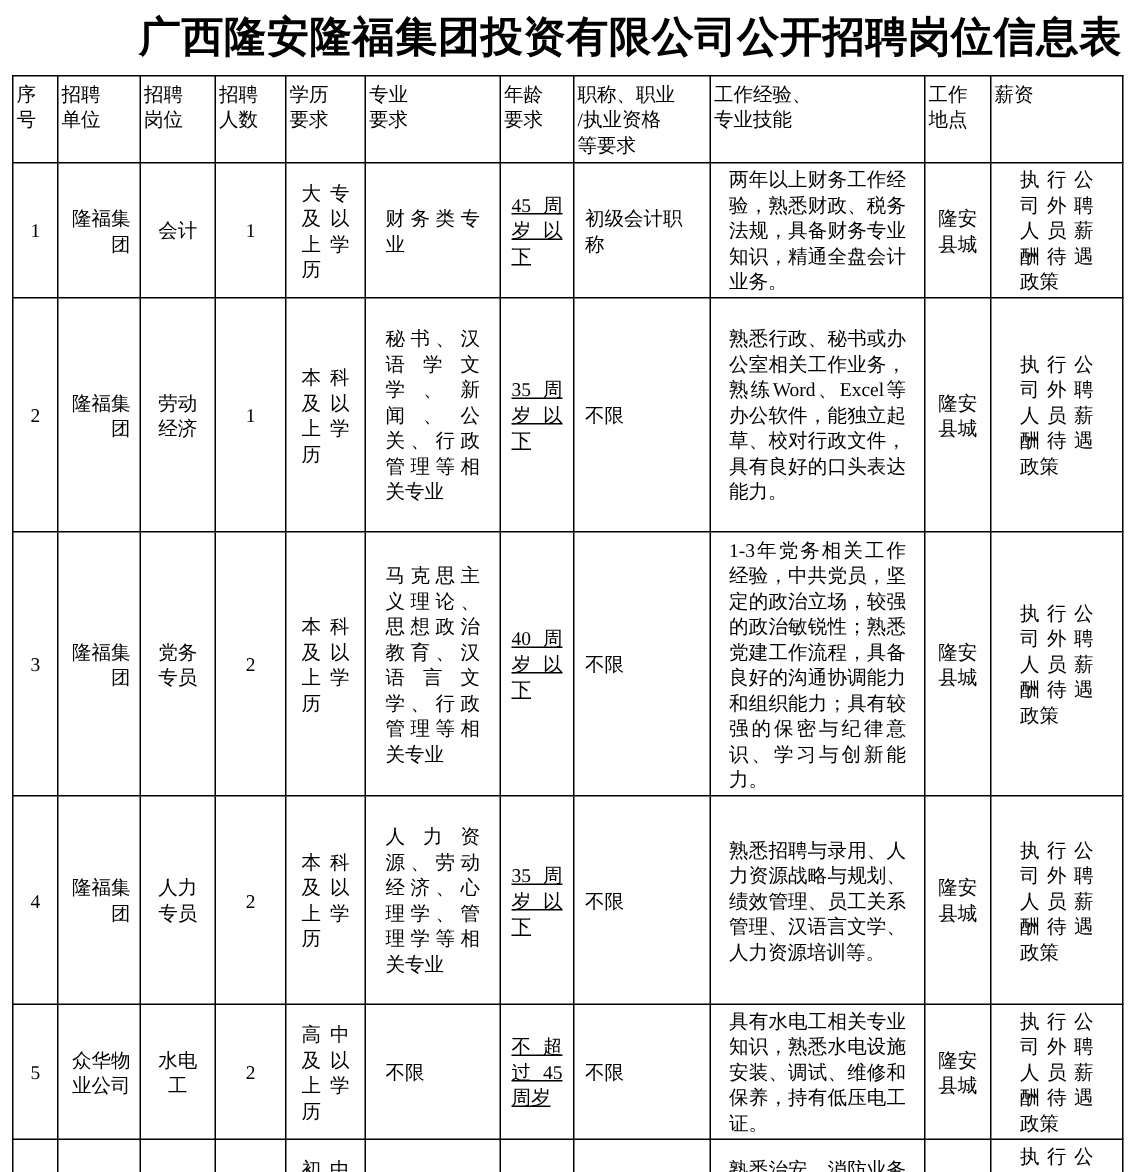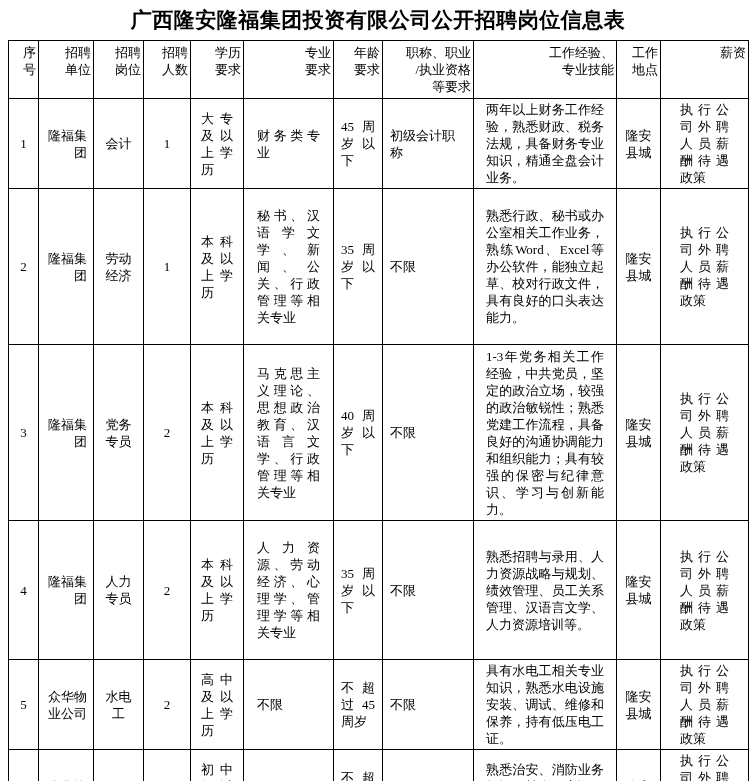--- a/index.html
+++ b/index.html
@@ -1,48 +1,48 @@
 <!DOCTYPE html>
 <html><head>
 <meta charset="utf-8">
 <style>
   html,body{margin:0;padding:0;background:#ffffff;color:#000000;}
   body{width:756px;font-family:"Liberation Serif","DejaVu Serif",serif;}
   .page{padding:4px 8px 0 8px;}
   .page-title{
-    font-size:21px;font-weight:bold;text-align:center;
+    font-size:28px;font-weight:bold;text-align:right;
     margin:2px 0 6px 0;letter-spacing:0.5px;white-space:nowrap;
   }
   table.recruit{
     border-collapse:collapse;table-layout:fixed;width:740px;
   }
   th,td{
     border:1px solid #000;
     font-size:13px;line-height:17px;font-weight:normal;
     overflow:hidden;word-break:break-all;
   }
   th{
-    vertical-align:top;text-align:right;padding:3px 2px;
+    vertical-align:top;text-align:left;padding:3px 2px;
     white-space:pre-line;
   }
   td{vertical-align:middle;padding:1px 2px;}
   tr.hdr{height:55px;}
   tr.r0{height:90px;}
   tr.r1{height:124px;}
   tr.r2{height:176px;}
   tr.r3{height:108px;}
   tr.r4{height:89px;}
   tr.r5{height:88px;}
   .c-no{text-align:center;}
   .c-unit{text-align:right;padding:0 6px;}
   .c-pos{text-align:center;padding:0 6px;}
   .c-count{text-align:center;}
   .c-edu{text-align:justify;padding:1px 10px;}
   .c-major{text-align:justify;padding:18px 13px;}
-  .c-age{text-align:justify;padding:1px 7px;}
+  .c-age{text-align:justify;padding:1px 7px;text-decoration:underline;}
   .c-qual{text-align:justify;padding:2px 18px 2px 7px;}
   .c-exp{text-align:justify;padding:2px 12px;}
   .c-loc{text-align:center;padding:0 4px;}
   .c-sal{text-align:justify;padding:2px 19px;margin-left:33px;}
 </style>
 </head>
 <body>
 
 <div class="page">
   <div class="page-title">广西隆安隆福集团投资有限公司公开招聘岗位信息表</div>

